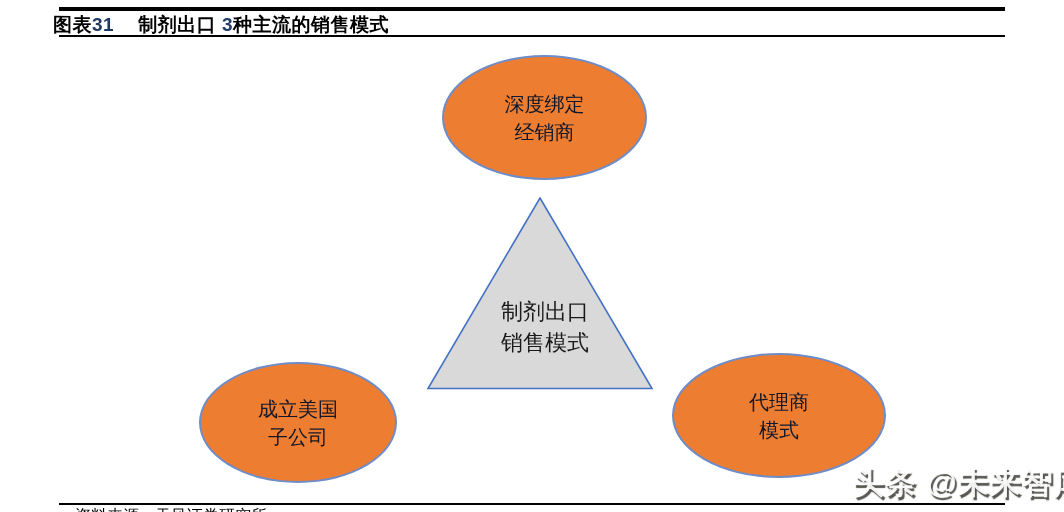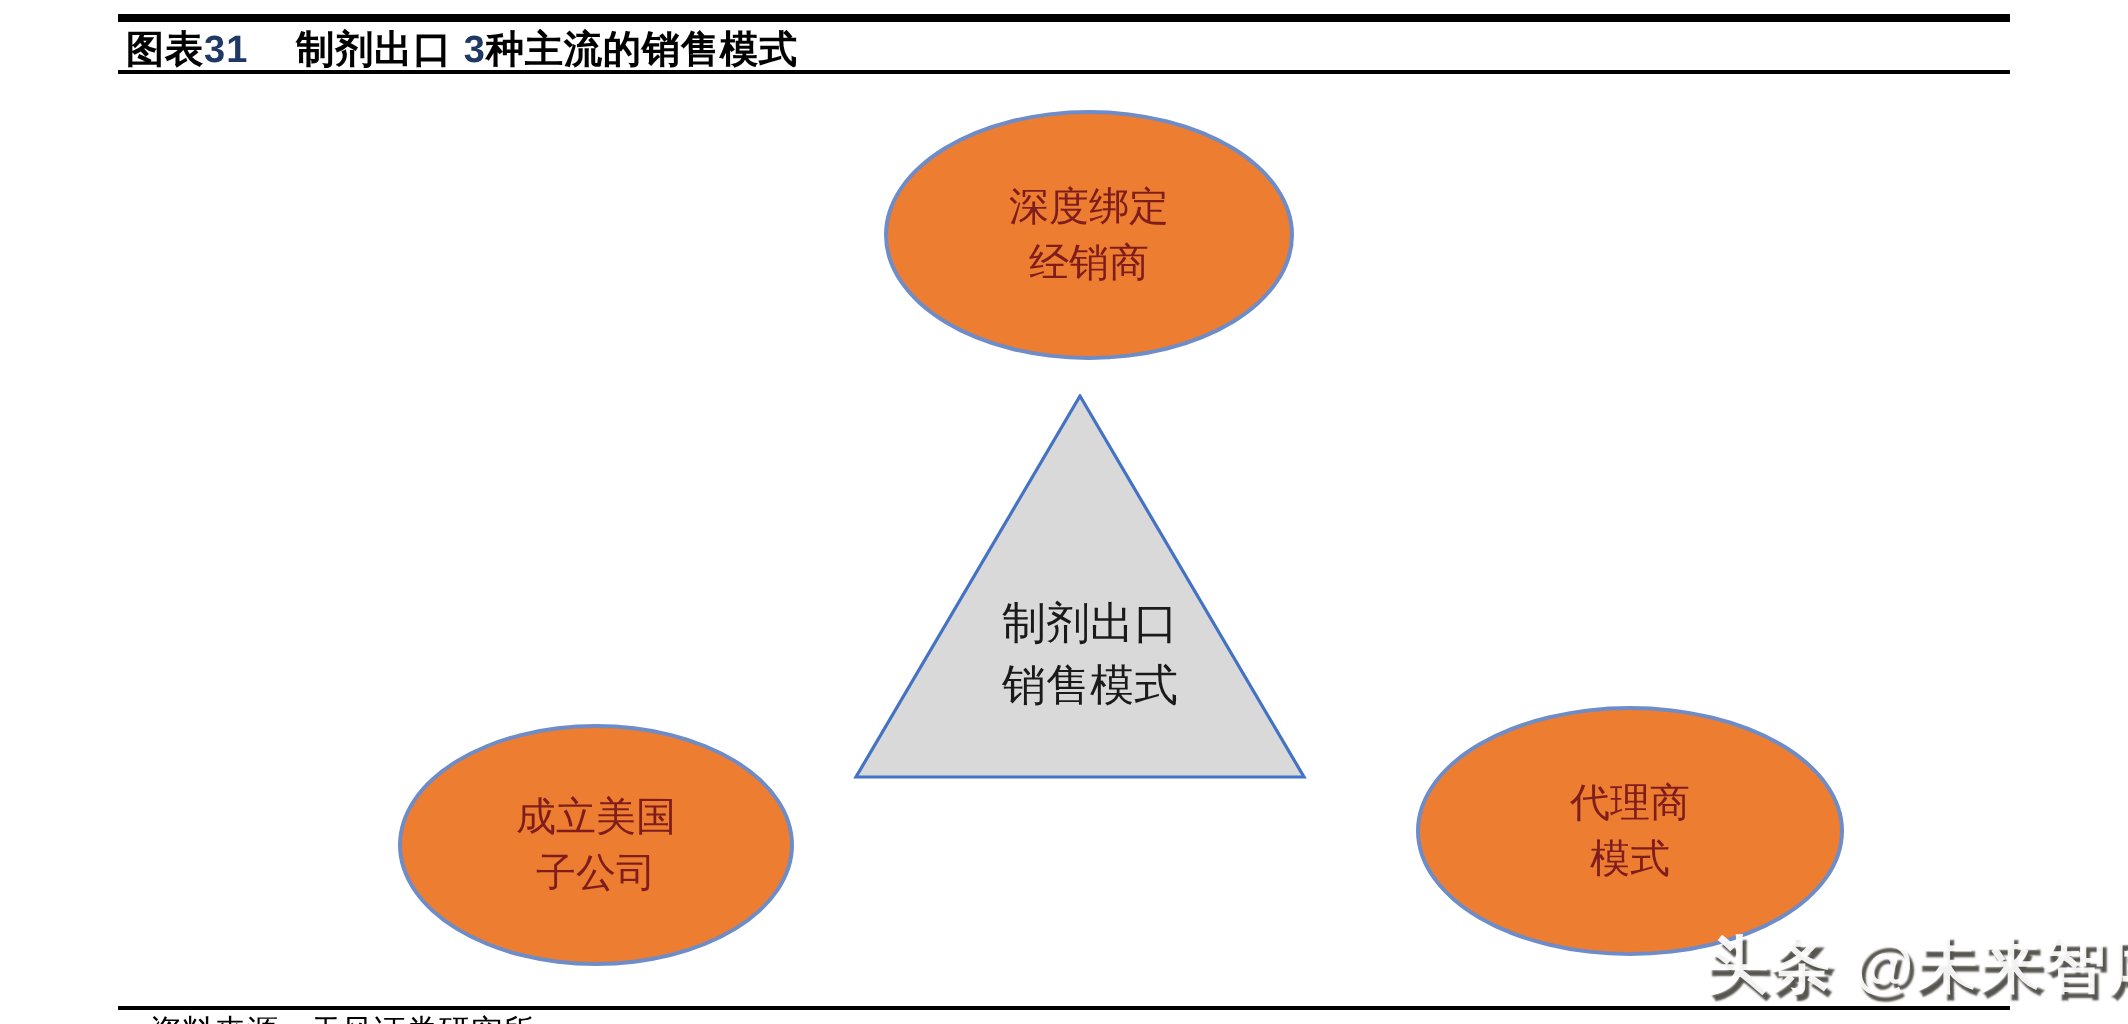--- a/index.html
+++ b/index.html
@@ -16,42 +16,42 @@
   
   .rule-top {
     position: absolute; left: 59px; top: 7px;
     width: 946px; height: 4px; background: #000000;
   }
   .rule-under-title {
     position: absolute; left: 59px; top: 35px;
     width: 946px; height: 2px; background: #000000;
   }
   .figure-title {
-    position: absolute; left: 63px; top: 12px;
+    position: absolute; left: 53px; top: 12px;
     font-size: 19px; font-weight: bold; color: #000000;
     white-space: nowrap; letter-spacing: 0.5px;
   }
   .figure-title .num { color: #1F3864; }
   .figure-title .title-main { margin-left: 24px; }
 
   
   .node {
     position: absolute;
     background: #ED7D31;
     border: 2px solid #6E8CC8;
     border-radius: 50%;
     display: flex; align-items: center; justify-content: center;
     text-align: center;
-    color: #7f1d1d;
+    color: #0f172a;
     font-size: 20px; line-height: 28px;
     white-space: pre-line;
   }
   .node-top          { left: 442px; top: 55px;  width: 205px; height: 125px; }
   .node-bottom-left  { left: 199px; top: 362px; width: 198px; height: 121px; }
-  .node-bottom-right { left: 708px; top: 353px; width: 214px; height: 125px; }
+  .node-bottom-right { left: 672px; top: 353px; width: 214px; height: 125px; }
 
   .triangle-svg { position: absolute; left: 426px; top: 197px; width: 228px; height: 193px; }
   .triangle-svg polygon { stroke: #4472C4; stroke-width: 1.6; }
   .center-label {
     position: absolute; left: 465px; top: 296px; width: 160px;
     text-align: center; color: #1a1a1a;
     font-size: 22px; line-height: 31px;
     white-space: pre-line;
   }
 

